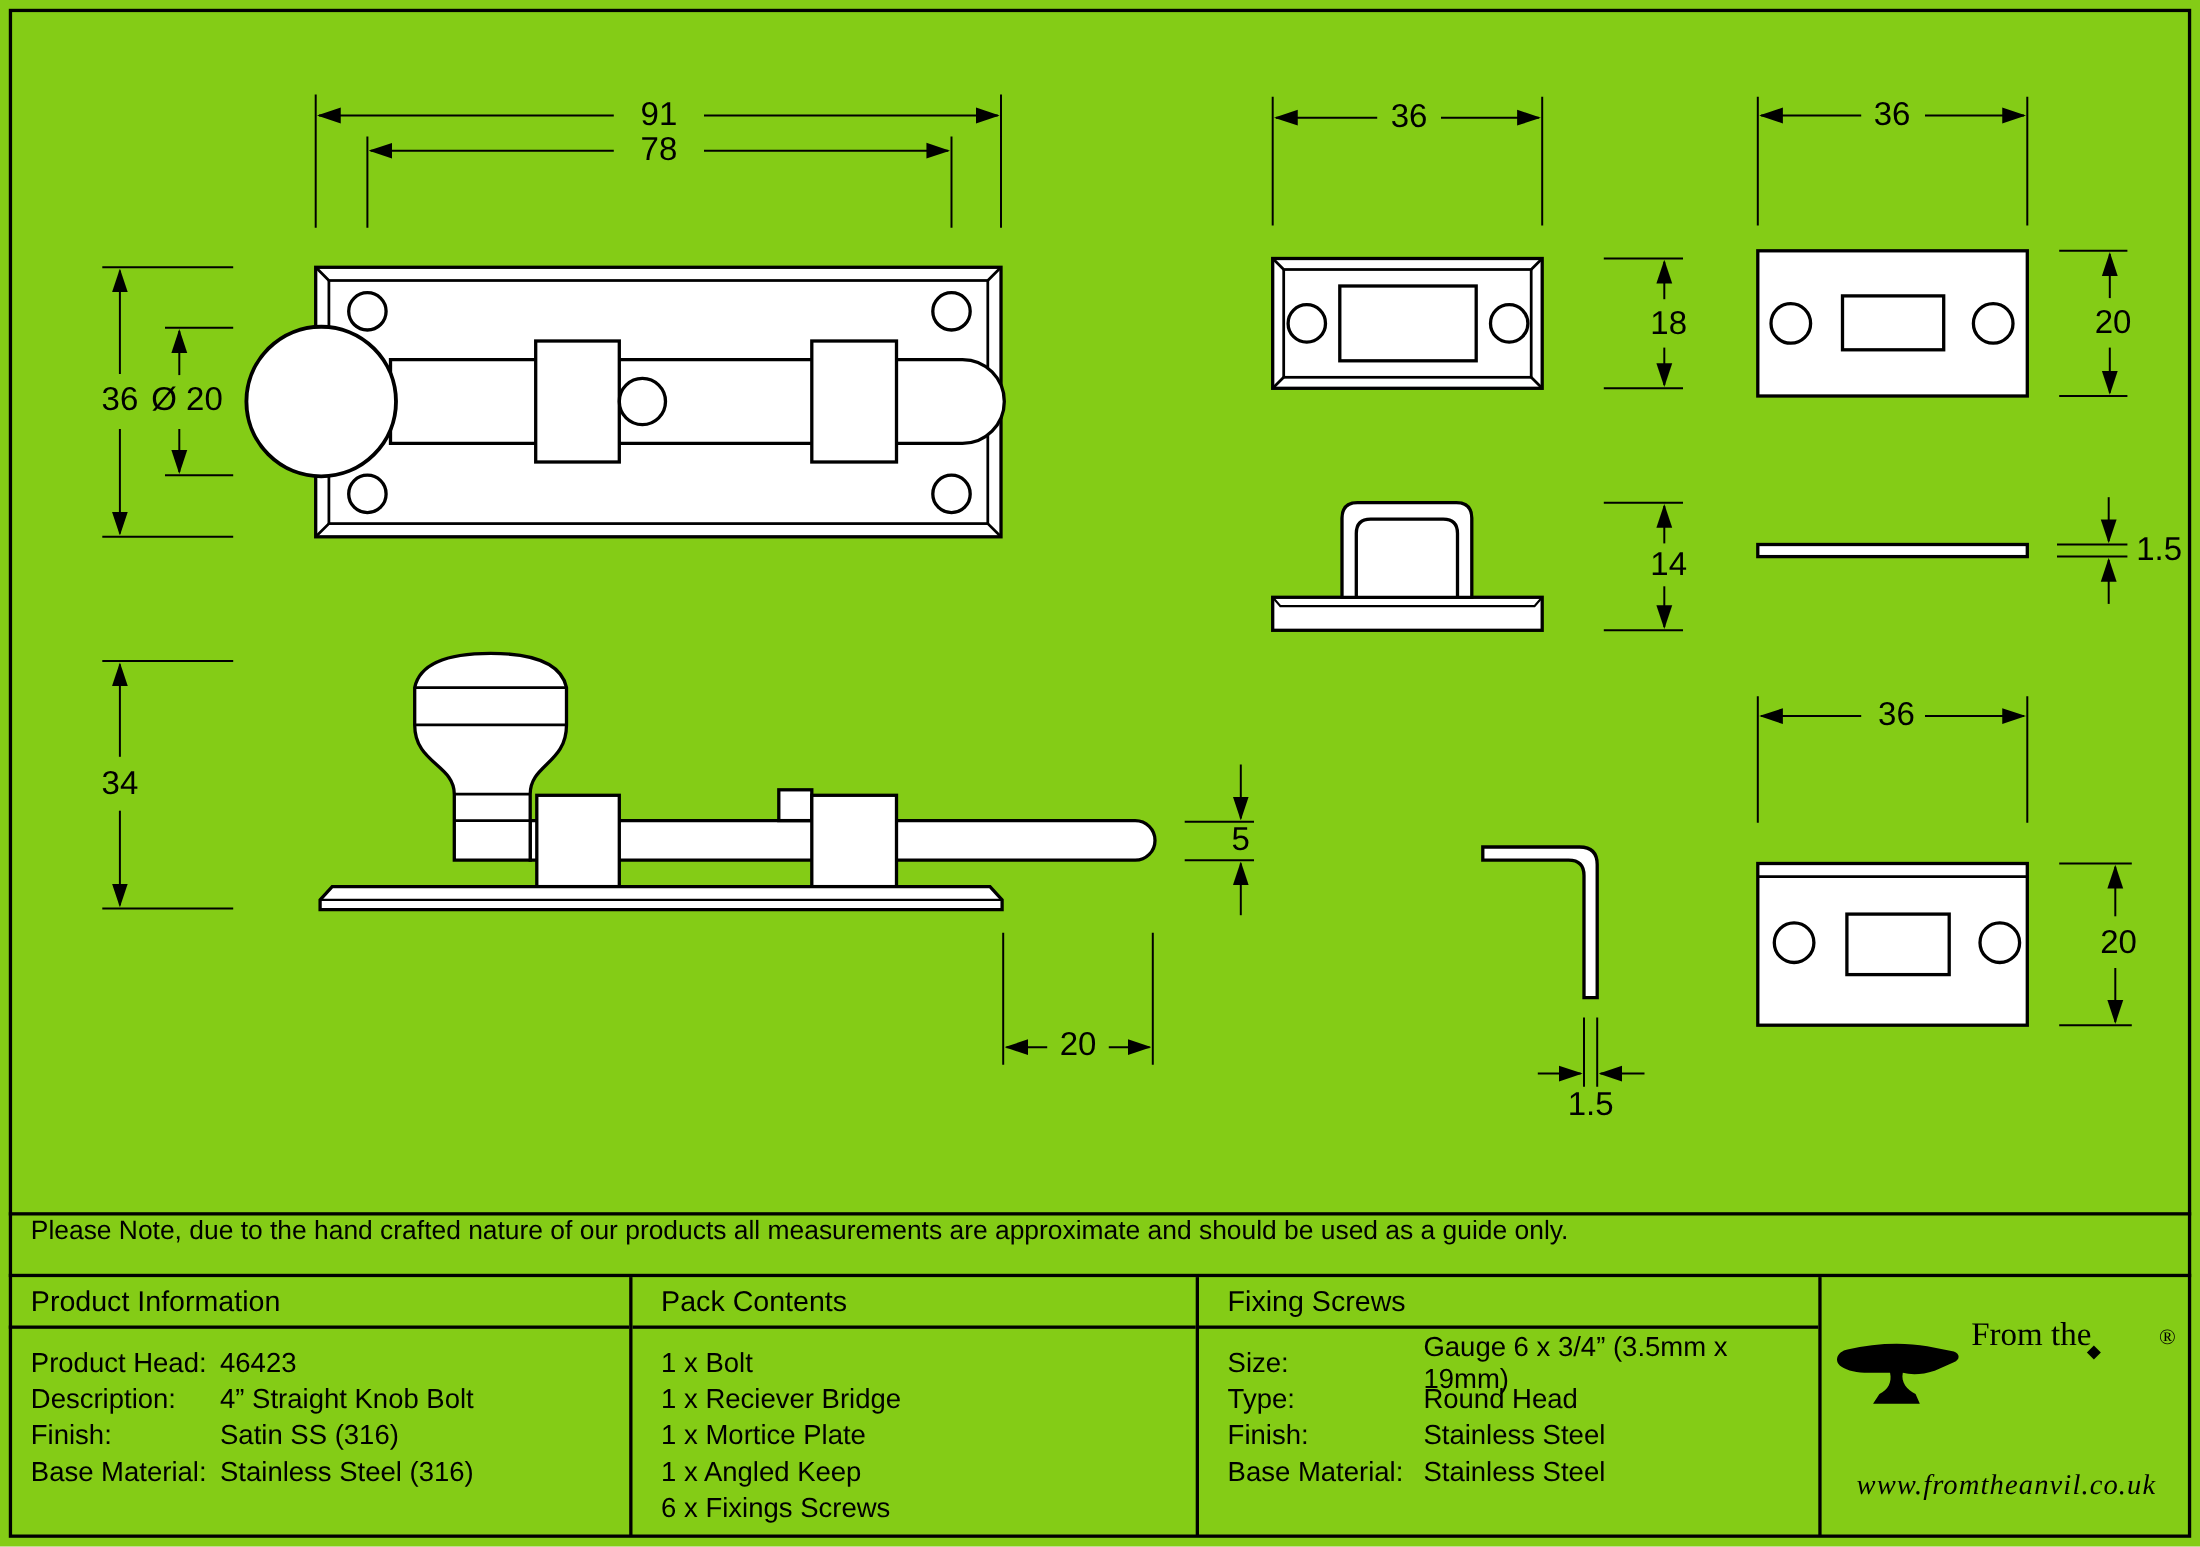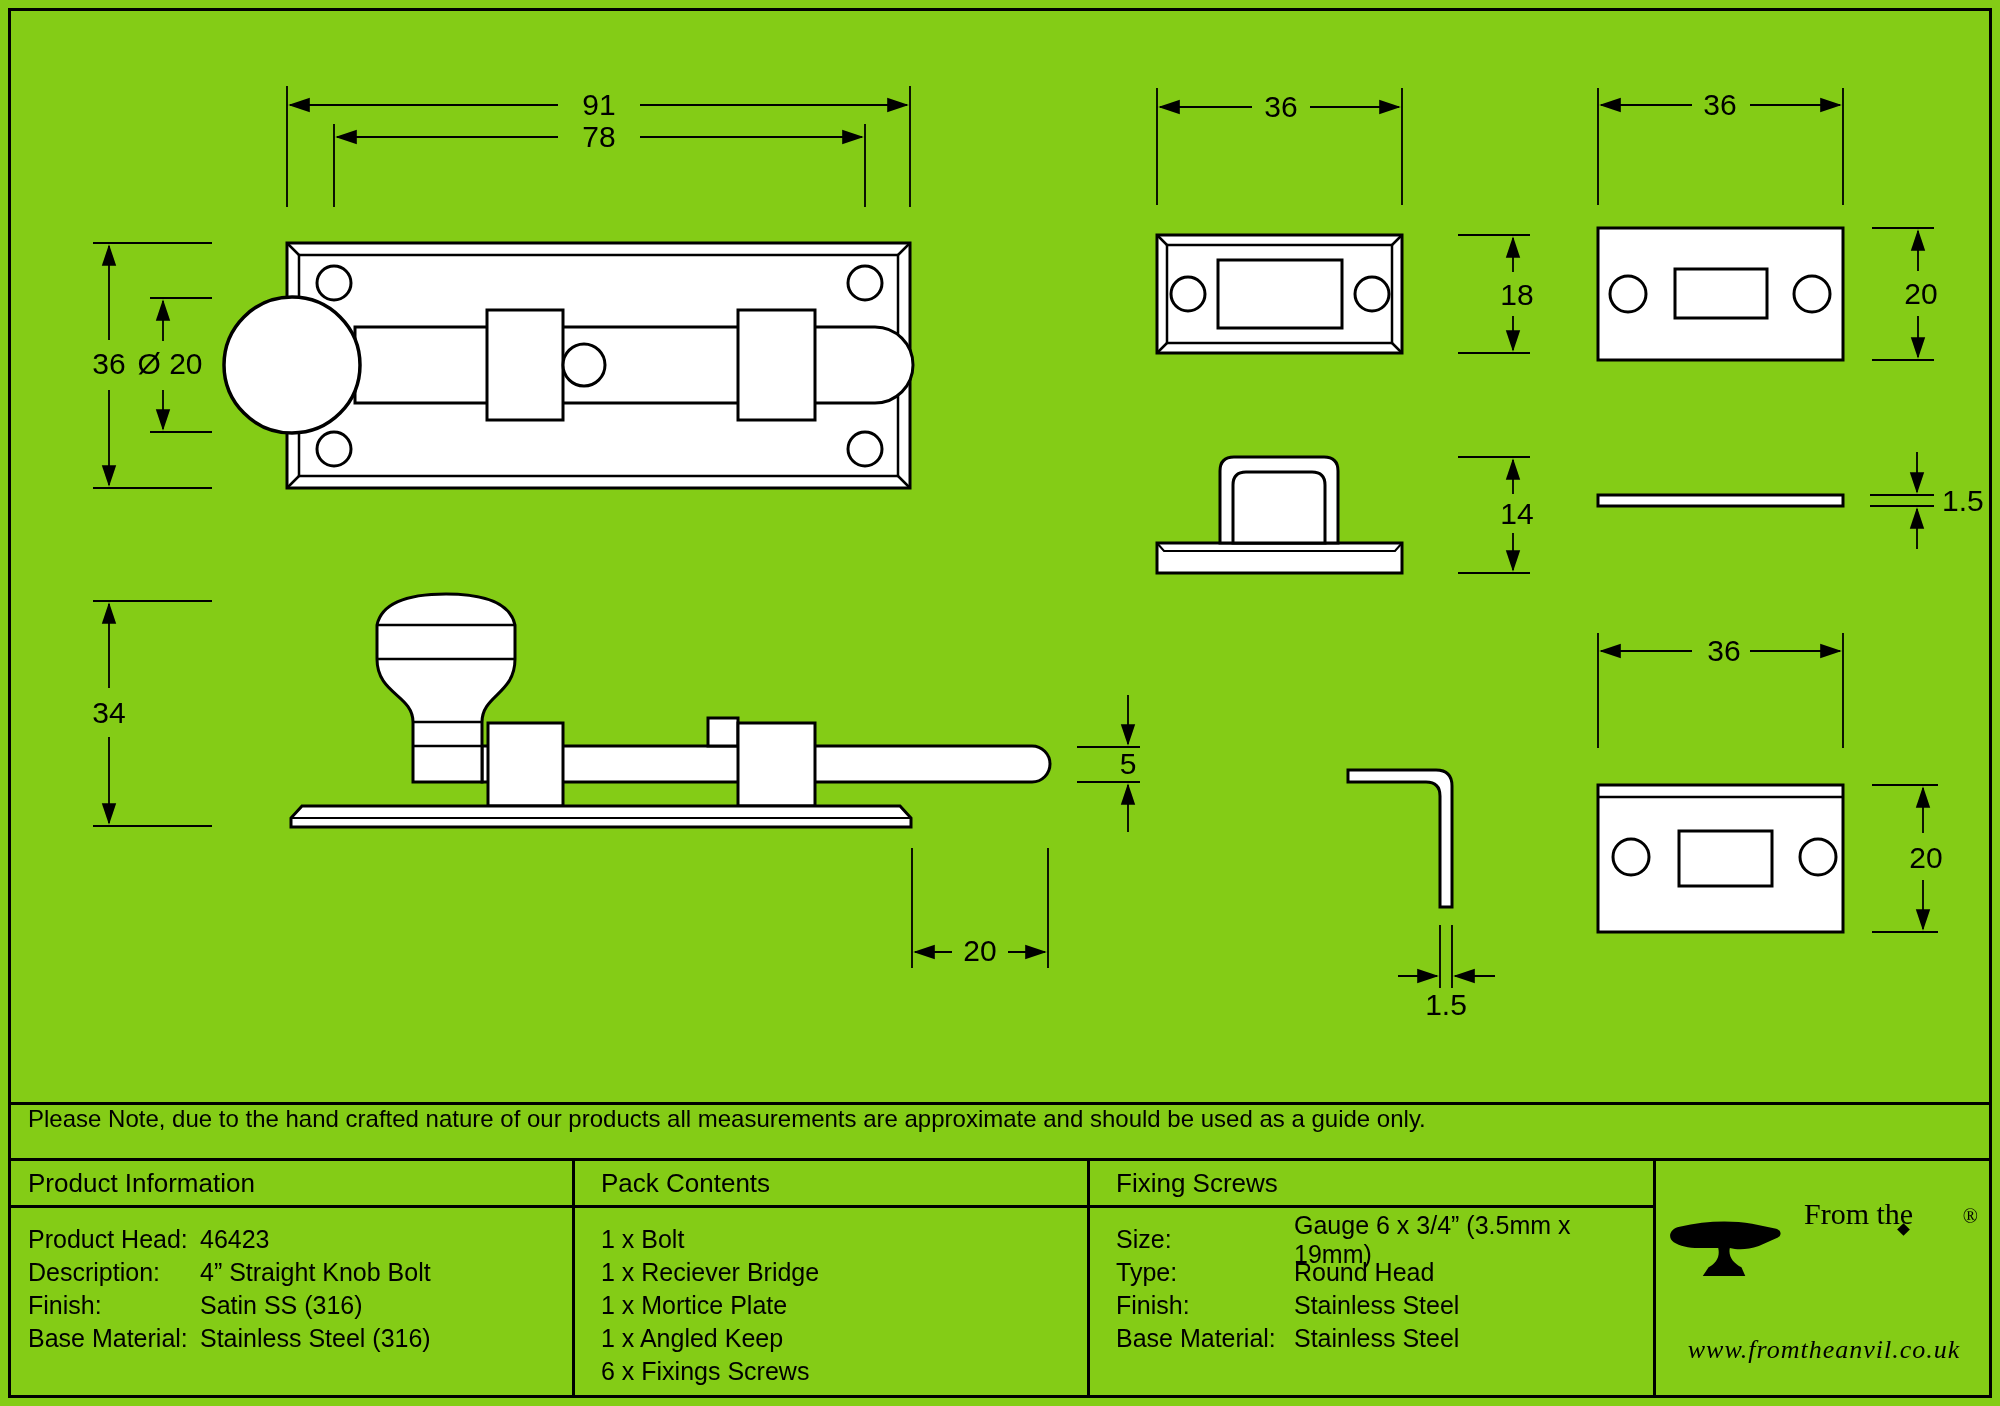--- a/index.html
+++ b/index.html
@@ -14,21 +14,21 @@
   .col.pad26 .cell-header{padding-left:26px;}
   .cell-body{padding:15px 0 0 20px;font-size:25px;}
   .col.pad26 .cell-body{padding-left:26px;}
   .kv-row{display:flex;height:33px;align-items:center;}
   .kv-row .k{width:172px;flex:none;}
   .col.screws .kv-row .k{width:178px;}
   .list-row{display:flex;height:33px;align-items:center;}
   
   .logo-cell{display:flex;align-items:center;justify-content:center;}
   .logo{position:relative;width:300px;height:180px;}
-  .from-the{position:absolute;left:130px;top:8px;font-family:"Liberation Serif",serif;font-size:30px;}
+  .from-the{position:absolute;left:118px;top:8px;font-family:"Liberation Serif",serif;font-size:30px;}
   .brand{position:absolute;left:0;top:22px;font-family:"Liberation Serif",serif;font-size:84px;font-weight:600;letter-spacing:-2px;line-height:1;}
   .anvil-svg{position:absolute;left:-8px;top:30px;width:118px;height:58px;}
   .reg-mark{position:absolute;right:-4px;top:16px;font-size:20px;font-family:"Liberation Serif",serif;}
   .diamond{position:absolute;right:66px;top:36px;width:9px;height:9px;background:#000;transform:rotate(45deg);}
   .website{position:absolute;left:0;right:0;bottom:4px;text-align:center;font-family:Liberation Serif, serif;font-style:italic;font-size:26px;letter-spacing:1px;}
 </style>
 </head>
 <body>
 
 <div class="sheet">

